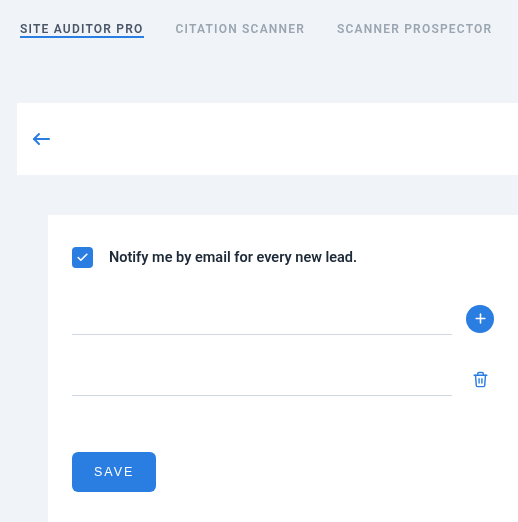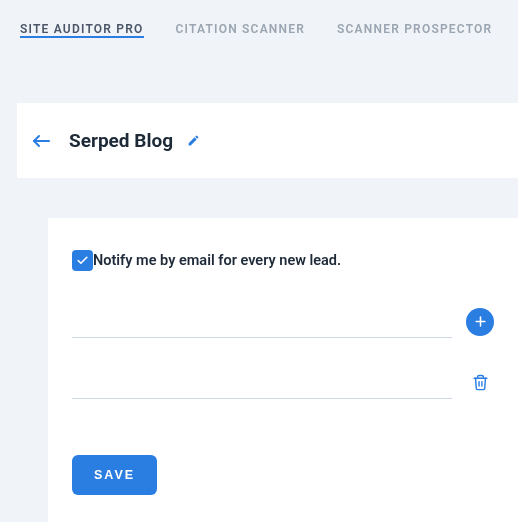--- a/index.html
+++ b/index.html
@@ -59,20 +59,21 @@
   }
   .edit-icon svg { fill: #2a7de1; }
   .settings-card {
     background: #fff;
     margin: 40px 0 0 48px;
     padding: 32px 24px 40px 24px;
   }
   .checkbox-row {
     display: flex;
     align-items: center;
+    gap: 16px;
     margin-bottom: 34px;
   }
   .checkbox {
     width: 21px;
     height: 21px;
     background: #2a7de1;
     border-radius: 4px;
     display: flex;
     align-items: center;
     justify-content: center;
@@ -113,21 +114,21 @@
   }
   .add-btn svg { stroke: #fff; }
   .trash-btn svg { stroke: #2a7de1; fill: none; }
   .save-btn {
     background: #2a7de1;
     color: #fff;
     border: none;
     border-radius: 6px;
     padding: 13px 22px;
     font-size: 12.5px;
-    font-weight: 700;
+    font-weight: 400;
     letter-spacing: 2px;
     cursor: pointer;
     margin-top: 28px;
   }
 </style>
 </head>
 <body>
 
 <div class="tabs">
   <div class="tab active">SITE AUDITOR PRO</div>
@@ -135,28 +136,20 @@
   <div class="tab">SCANNER PROSPECTOR</div>
 </div>
 
 <div class="header-card">
   <span class="back-arrow">
     <svg width="18" height="14" viewBox="0 0 18 14" fill="none" stroke-width="2" stroke-linecap="round" stroke-linejoin="round">
       <line x1="17" y1="7" x2="2" y2="7"></line>
       <polyline points="7,2 2,7 7,12"></polyline>
     </svg>
   </span>
-  <div class="page-title">
-    <span>Serped Blog</span>
-    <span class="edit-icon">
-      <svg width="13" height="13" viewBox="0 0 24 24">
-        <path d="M3 17.25V21h3.75L17.81 9.94l-3.75-3.75L3 17.25zM20.71 7.04a1 1 0 0 0 0-1.41l-2.34-2.34a1 1 0 0 0-1.41 0l-1.83 1.83 3.75 3.75 1.83-1.83z"></path>
-      </svg>
-    </span>
-  </div>
 </div>
 
 <div class="settings-card">
   <div class="checkbox-row">
     <span class="checkbox">
       <svg width="13" height="13" viewBox="0 0 24 24" fill="none" stroke-width="3" stroke-linecap="round" stroke-linejoin="round">
         <polyline points="4,12 9,17 20,6"></polyline>
       </svg>
     </span>
     <span class="checkbox-label">Notify me by email for every new lead.</span>

